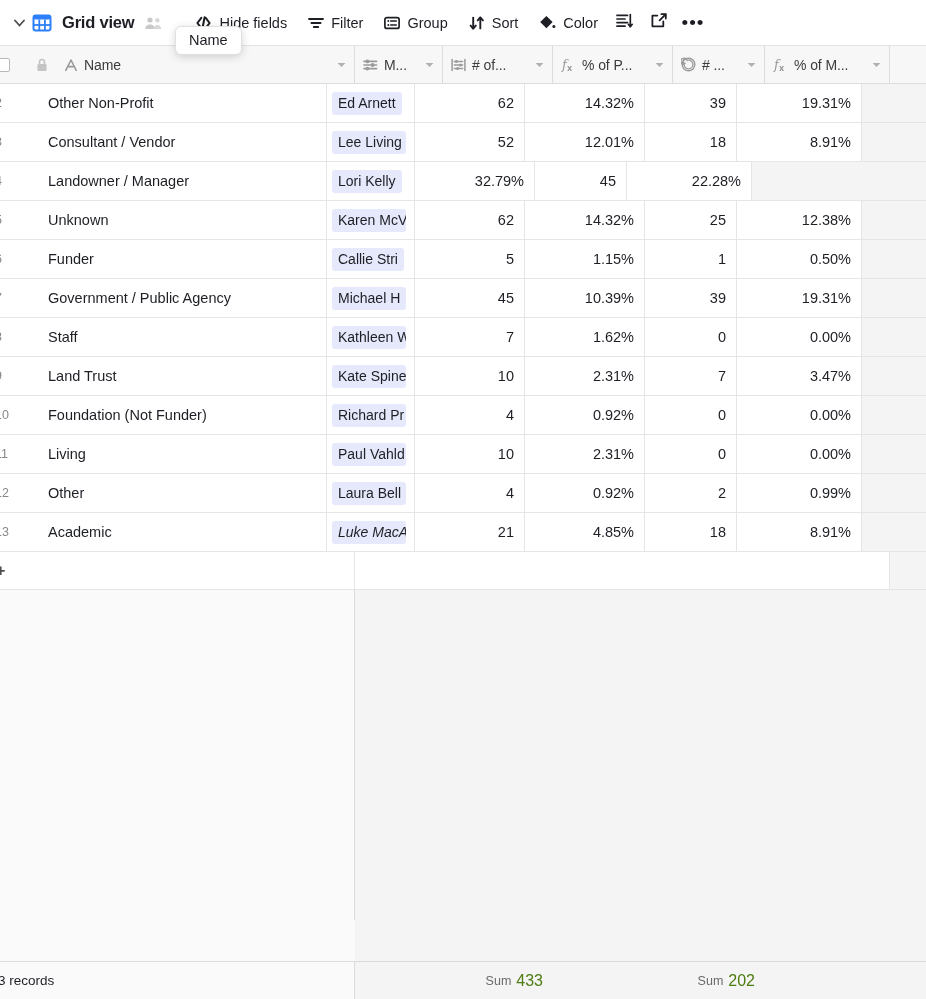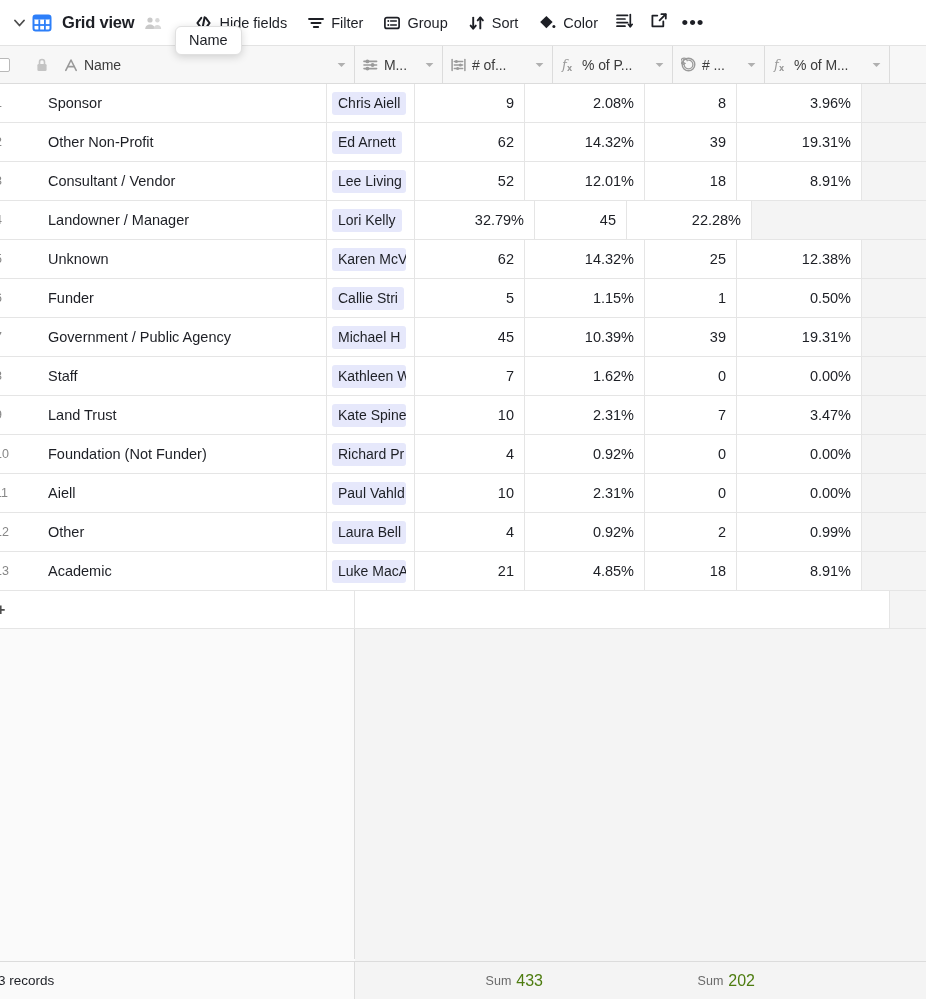--- a/index.html
+++ b/index.html
@@ -397,34 +397,20 @@
 
       <div class="hcell tail"></div>
     </div>
 
     <div class="body">
       <div class="body-bg-left"></div>
       <div class="body-bg-right"></div>
       <div id="rows-host" style="position:relative;">
           <div class="row">
             <div class="rownum">
-              <span>1</span>
-            </div>
-            <div class="namecell">Sponsor</div>
-            <div class="cell linkcell" style="flex: 0 0 88px;">
-              <span class="chip">Chris Aiell</span>
-            </div>
-            <div class="cell num" style="flex: 0 0 110px;">9</div>
-            <div class="cell num" style="flex: 0 0 120px;">2.08%</div>
-            <div class="cell num" style="flex: 0 0 92px;">8</div>
-            <div class="cell num" style="flex: 0 0 125px;">3.96%</div>
-            <div class="cell tail"></div>
-          </div>
-          <div class="row">
-            <div class="rownum">
               <span>2</span>
             </div>
             <div class="namecell">Other Non-Profit</div>
             <div class="cell linkcell" style="flex: 0 0 88px;">
               <span class="chip">Ed Arnett</span>
             </div>
             <div class="cell num" style="flex: 0 0 110px;">62</div>
             <div class="cell num" style="flex: 0 0 120px;">14.32%</div>
             <div class="cell num" style="flex: 0 0 92px;">39</div>
             <div class="cell num" style="flex: 0 0 125px;">19.31%</div>
@@ -538,21 +524,21 @@
             <div class="cell num" style="flex: 0 0 110px;">4</div>
             <div class="cell num" style="flex: 0 0 120px;">0.92%</div>
             <div class="cell num" style="flex: 0 0 92px;">0</div>
             <div class="cell num" style="flex: 0 0 125px;">0.00%</div>
             <div class="cell tail"></div>
           </div>
           <div class="row">
             <div class="rownum">
               <span>11</span>
             </div>
-            <div class="namecell">Aiell</div>
+            <div class="namecell">Living</div>
             <div class="cell linkcell" style="flex: 0 0 88px;">
               <span class="chip">Paul Vahld</span>
             </div>
             <div class="cell num" style="flex: 0 0 110px;">10</div>
             <div class="cell num" style="flex: 0 0 120px;">2.31%</div>
             <div class="cell num" style="flex: 0 0 92px;">0</div>
             <div class="cell num" style="flex: 0 0 125px;">0.00%</div>
             <div class="cell tail"></div>
           </div>
           <div class="row">
@@ -567,21 +553,21 @@
             <div class="cell num" style="flex: 0 0 120px;">0.92%</div>
             <div class="cell num" style="flex: 0 0 92px;">2</div>
             <div class="cell num" style="flex: 0 0 125px;">0.99%</div>
             <div class="cell tail"></div>
           </div>
           <div class="row">
             <div class="rownum">
               <span>13</span>
             </div>
             <div class="namecell">Academic</div>
-            <div class="cell linkcell" style="flex: 0 0 88px;">
+            <div class="cell linkcell" style="flex: 0 0 88px; font-style: italic;">
               <span class="chip">Luke MacA</span>
             </div>
             <div class="cell num" style="flex: 0 0 110px;">21</div>
             <div class="cell num" style="flex: 0 0 120px;">4.85%</div>
             <div class="cell num" style="flex: 0 0 92px;">18</div>
             <div class="cell num" style="flex: 0 0 125px;">8.91%</div>
             <div class="cell tail"></div>
           </div>
         </div>
 

